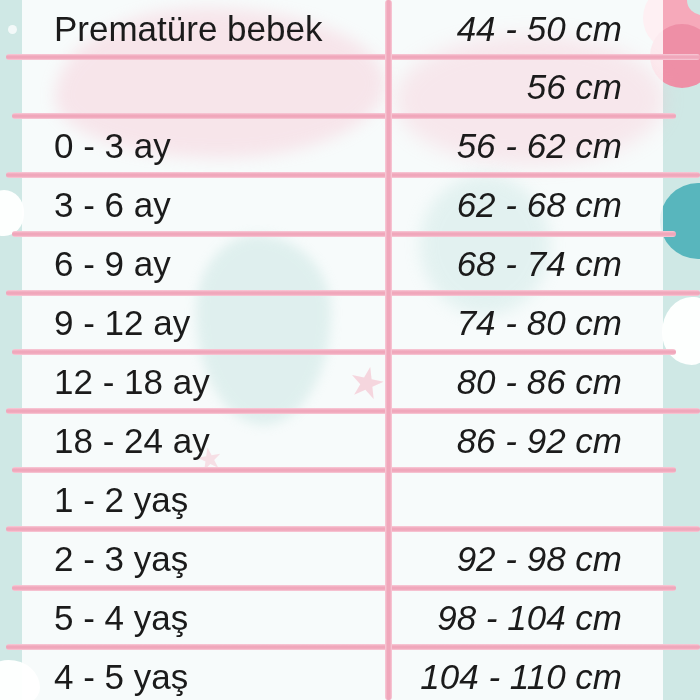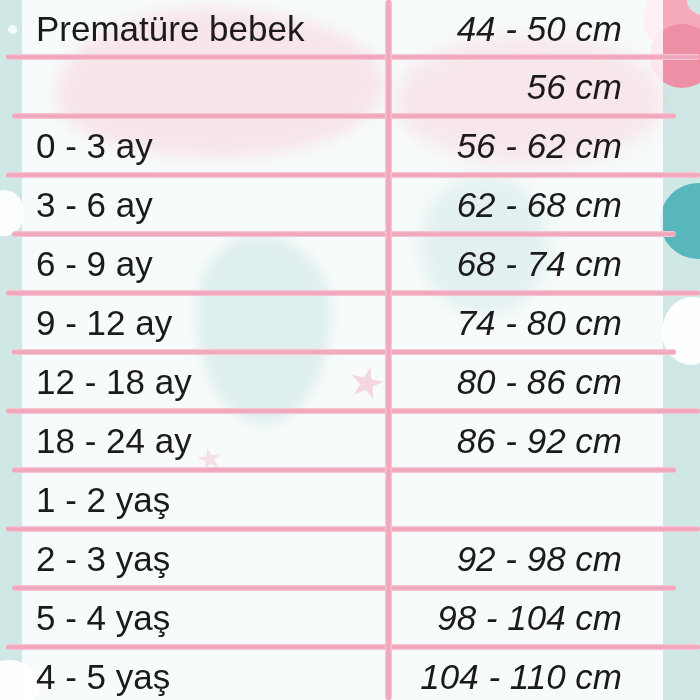--- a/index.html
+++ b/index.html
@@ -49,22 +49,22 @@
   .hline.b{left:12px;width:664px;}
   .vline{
     position:absolute;z-index:3;left:385px;top:0;width:7px;height:700px;border-radius:3px;
     background:linear-gradient(to right,#f8cbd8,var(--divider-pink) 35%,var(--divider-pink) 70%,#f8cbd8);
   }
   
   .rows{position:absolute;z-index:4;inset:0;display:flex;flex-direction:column;}
   .row{height:59px;flex:none;display:flex;align-items:center;}
   .row:first-child{height:57px;}
   .cell-age{
-    width:389px;box-sizing:border-box;padding-left:36px;
-    font-size:35px;color:var(--text);white-space:nowrap;
+    width:389px;box-sizing:border-box;padding-left:45px;
+    font-size:35px;color:var(--text);white-space:nowrap;margin-left:9px;
   }
   .cell-size{
     flex:1;box-sizing:border-box;padding-right:78px;text-align:right;
     font-size:35px;color:var(--text);white-space:nowrap;font-style:italic;
   }
 </style>
 </head>
 <body>
 
 <div class="stage">

